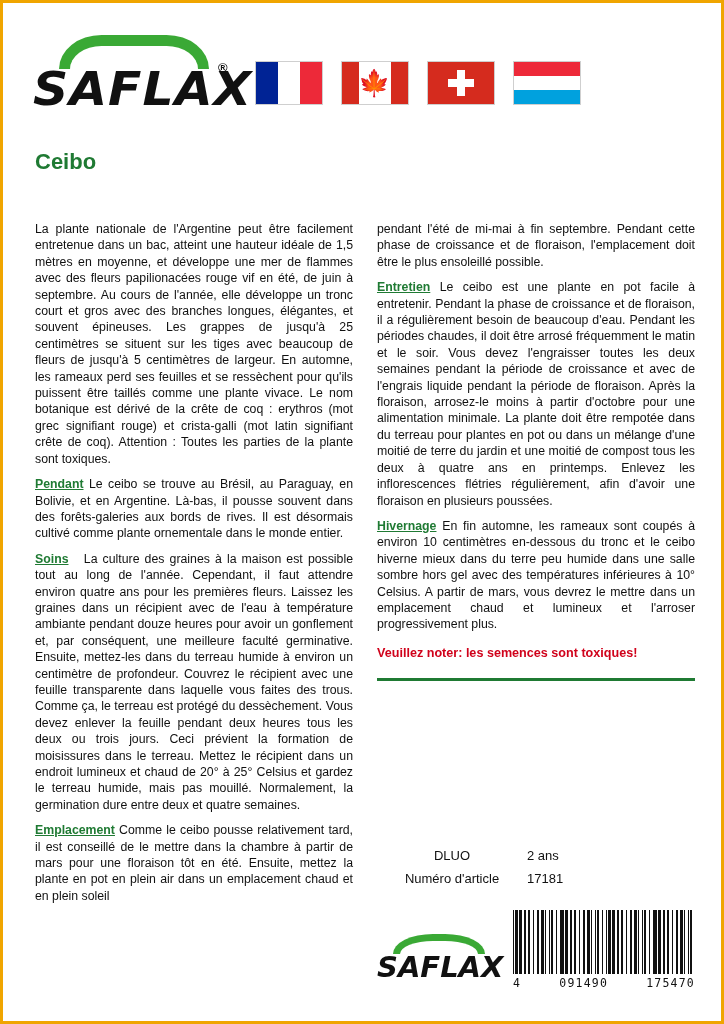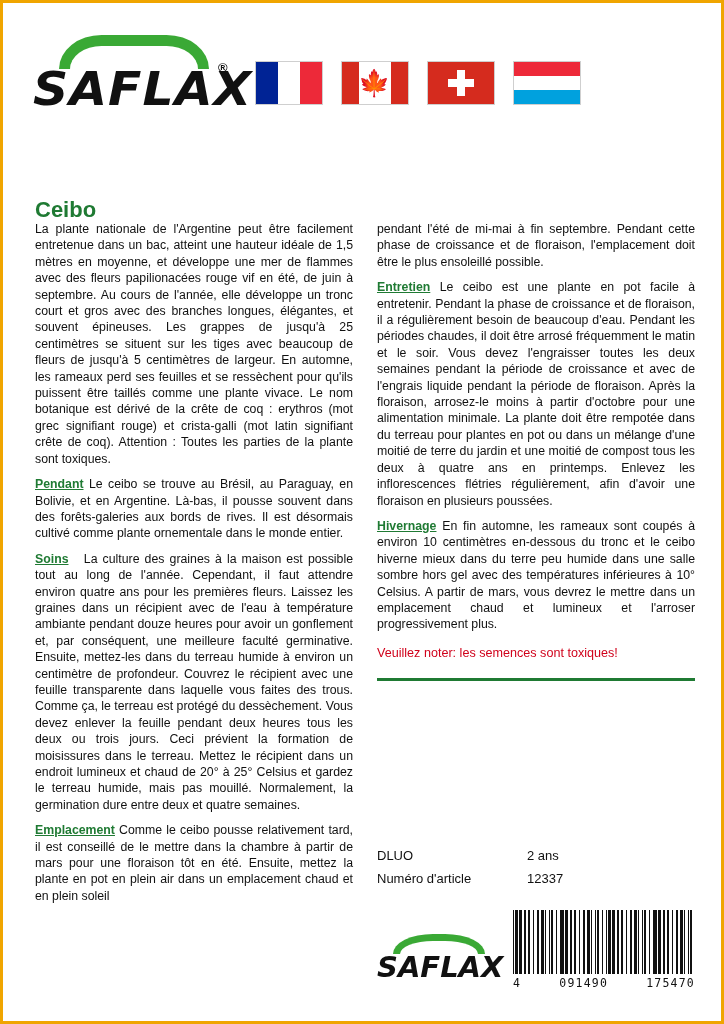--- a/index.html
+++ b/index.html
@@ -122,21 +122,20 @@
     margin-top: 18px;
     height: 74px;
   }
   .common-name {
     position: absolute;
     left: 32px;
     top: 0px;
     font-size: 22px;
     font-weight: bold;
     color: #1f7a33;
-    margin-top: 48px;
   }
   .latin-name {
     position: absolute;
     right: 32px;
     top: 36px;
     font-size: 22px;
     font-weight: bold;
     font-style: italic;
     color: #1f7a33;
   }
@@ -160,42 +159,42 @@
   .col p {
     margin: 0 0 9px 0;
   }
   .shead {
     font-weight: bold;
     text-decoration: underline;
     color: #1f7a33;
   }
   .warning {
     color: #d0021b;
-    font-weight: normal;
+    font-weight: bold;
     font-size: 12.6px;
     margin-top: 12px;
   }
   .rule {
     border-top: 3px solid #1f7a33;
     margin: 16px 0 14px 0;
   }
 
   
   .footer {
     position: absolute;
     left: 374px;
     top: 845px;
     width: 318px;
   }
   .foot-line {
     display: flex;
     font-size: 13px;
     margin-bottom: 8px;
   }
-  .foot-label { width: 150px; }
+  .foot-label { width: 150px; text-align: center; }
   .foot-value { }
   .foot-bottom {
     position: absolute;
     left: 0;
     top: 62px;
     width: 318px;
     display: flex;
     align-items: flex-end;
     justify-content: space-between;
   }
@@ -325,21 +324,21 @@
     </div>
   </div>
 
   <div class="footer">
     <div class="foot-line">
       <div class="foot-label">DLUO</div>
       <div class="foot-value">2 ans</div>
     </div>
     <div class="foot-line">
       <div class="foot-label">Numéro d'article</div>
-      <div class="foot-value">12337</div>
+      <div class="foot-value">17181</div>
     </div>
 
     <div class="foot-bottom">
       <div class="mini-logo">
         <div class="mini-arc"></div>
         <div class="mini-text">SAFLAX</div>
       </div>
 
       <div class="barcode-box">
         <div class="bars" id="bars">

